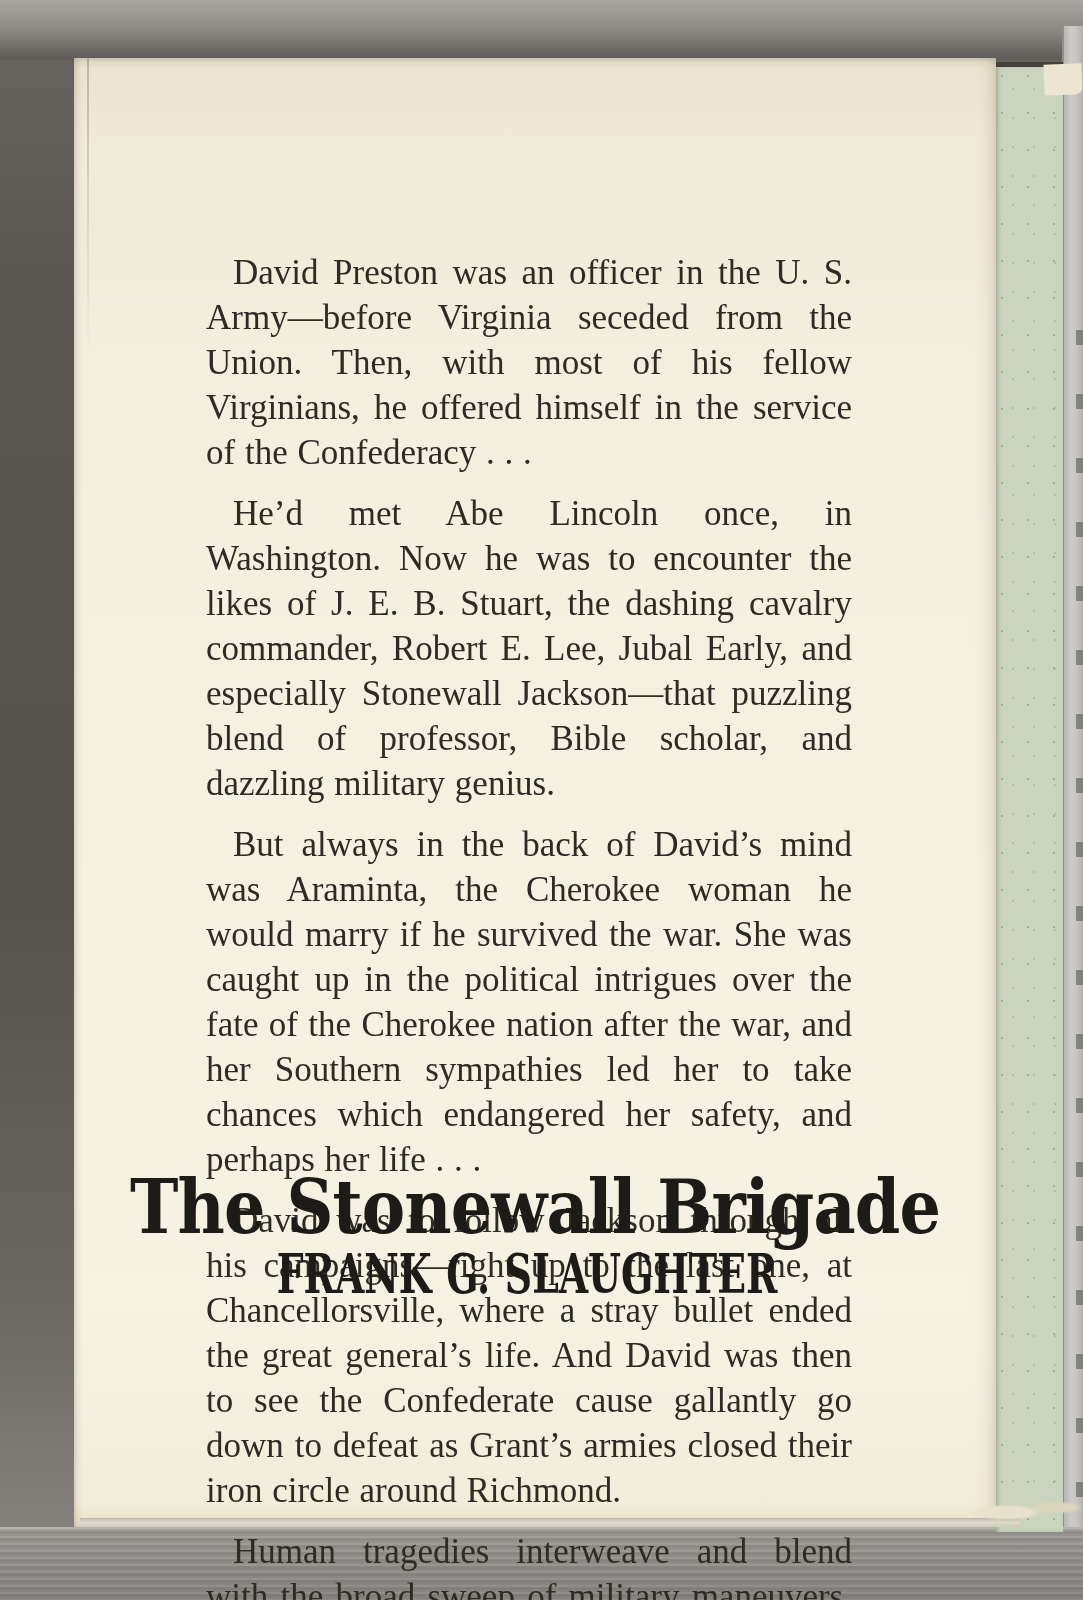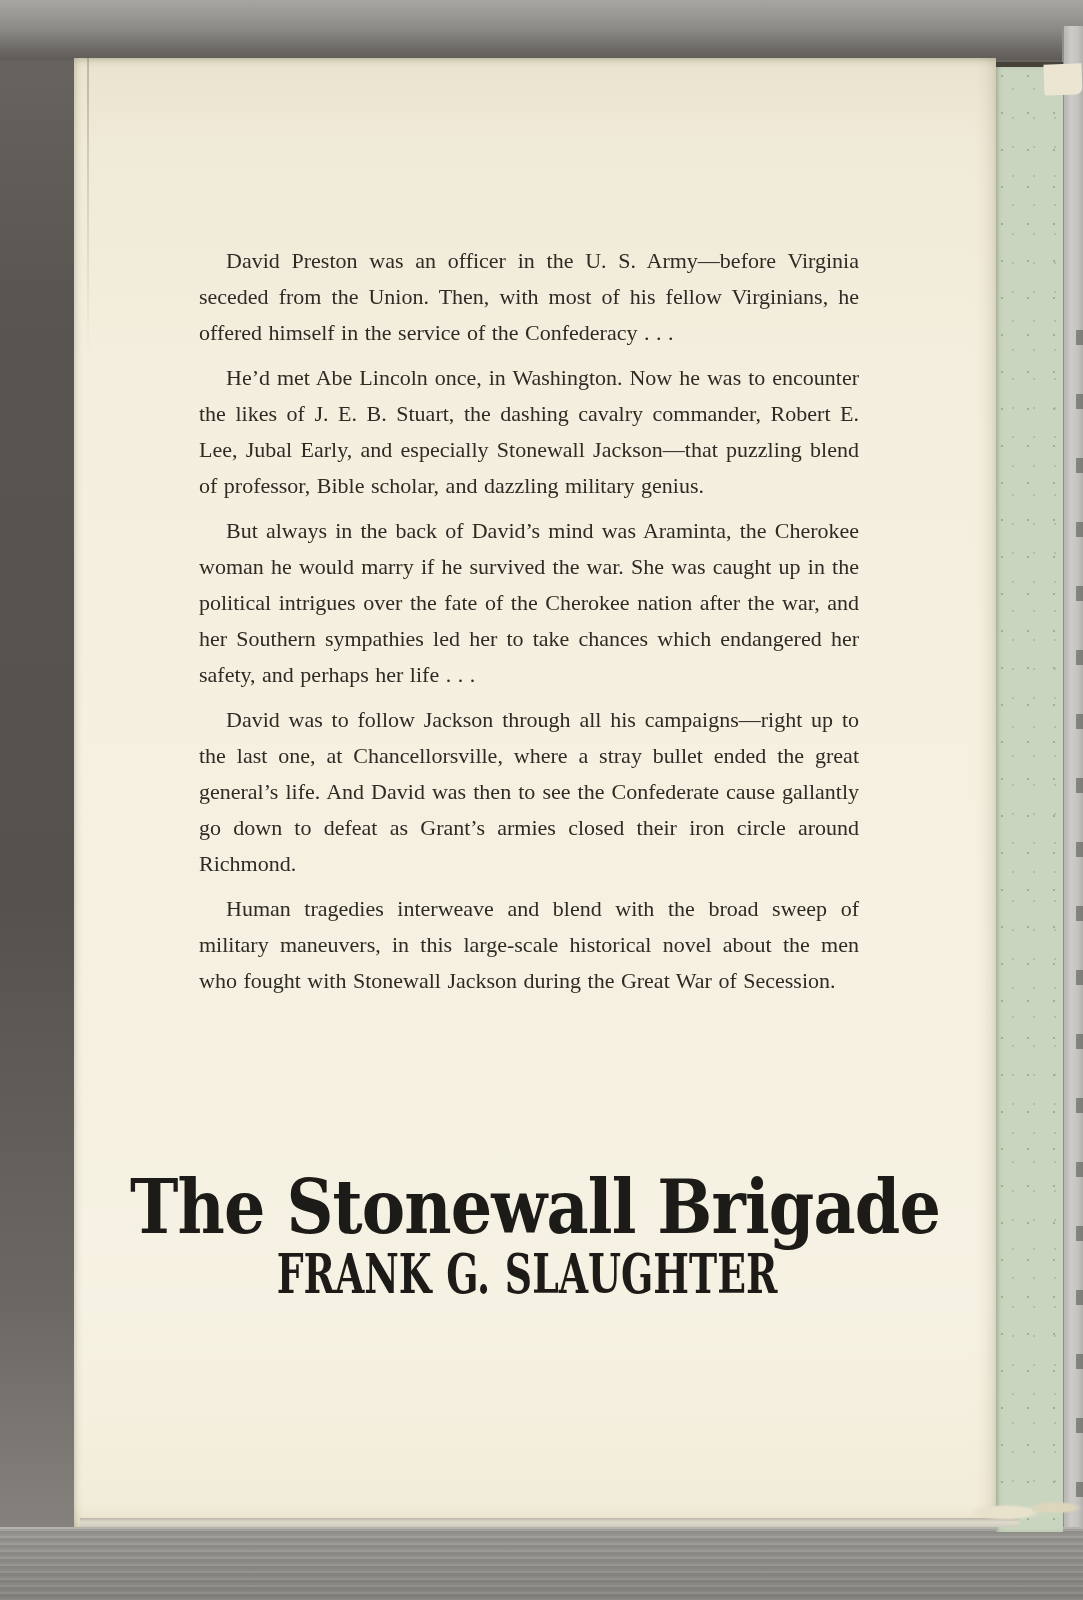--- a/index.html
+++ b/index.html
@@ -41,22 +41,22 @@
     background:linear-gradient(180deg,#eae3cf 0px,#f0ead8 90px,#f3eedd 300px,#f5f0e0 700px,#f6f2e3 1250px,#f2edda 1445px,#e6e0ca 1469px);
     box-shadow:inset -12px 0 18px -10px rgba(110,100,70,.28), inset 5px 0 9px -5px rgba(90,85,65,.32), inset 0 6px 10px -6px rgba(90,85,65,.35);
   }
   .crease{
     position:absolute;left:13px;top:0;width:2px;height:300px;
     background:linear-gradient(180deg,rgba(125,115,90,.40),rgba(125,115,90,0));
   }
   
   .blurb{position:absolute;left:116px;top:176px;width:678px;}
   .blurb p{
-    margin:9px;text-indent:27px;text-align:justify;
-    font-size:22px;line-height:36px;color:#2e2b25;
+    margin:16px;text-indent:27px;text-align:justify;
+    font-size:35px;line-height:45px;color:#2e2b25;
     word-spacing:1px;
   }
   .title{
     position:absolute;left:0;top:1112px;width:922px;text-align:center;
     font-family:"DejaVu Serif", serif;font-weight:bold;
     font-size:74px;line-height:74px;letter-spacing:-1px;color:#1d1b17;
     transform:scaleX(.88);transform-origin:50% 50%;white-space:nowrap;
   }
   .author{
     position:absolute;left:0;top:1189px;width:922px;text-align:center;

